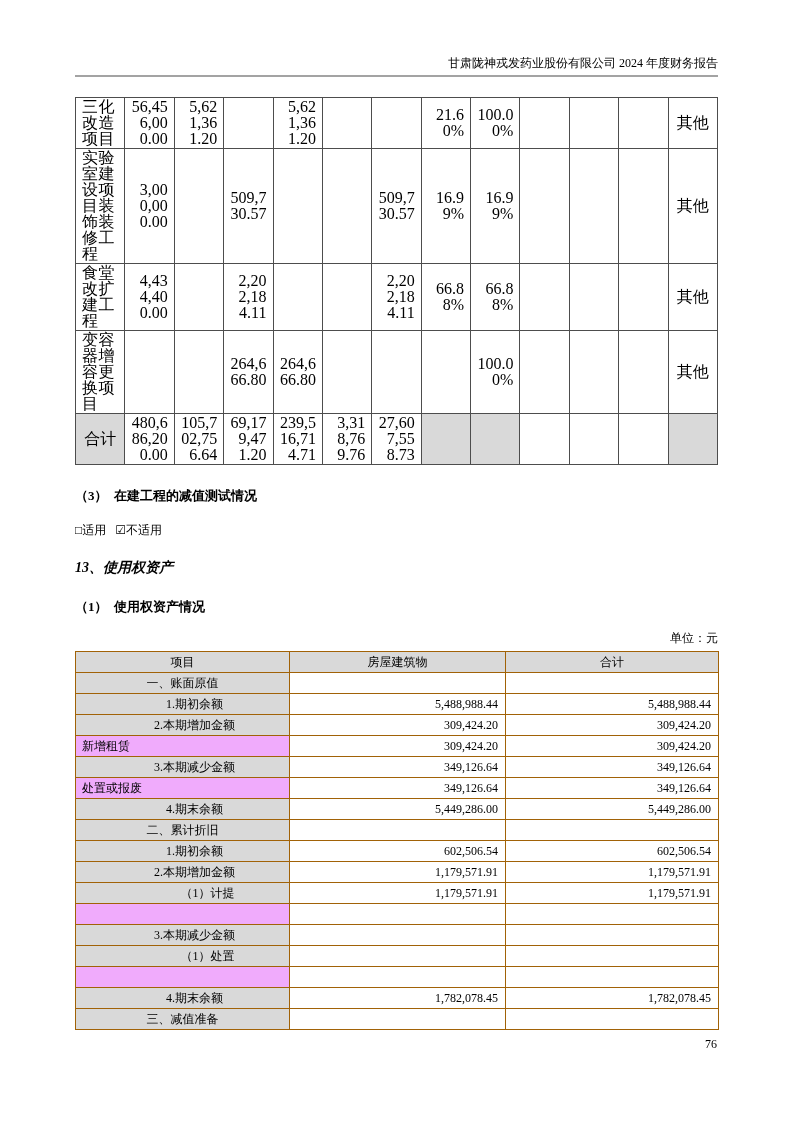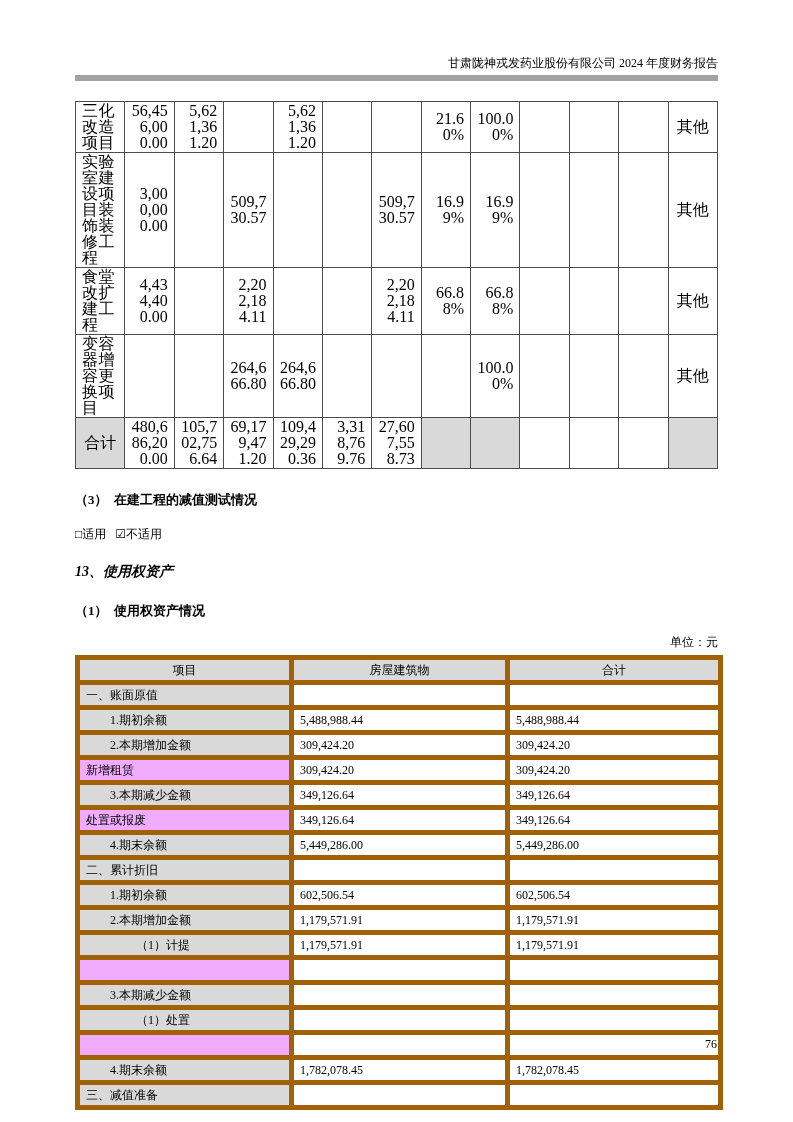--- a/index.html
+++ b/index.html
@@ -11,21 +11,21 @@
     background:#ffffff;
     color:#000;
     font-family:"Liberation Serif","DejaVu Serif",serif;
   }
   
   .doc-header{
     text-align:right;
     font-size:12px;
     line-height:16px;
     padding-bottom:4px;
-    border-bottom:6px solid #a3a3a3;
+    border-bottom:2px solid #a3a3a3;
     white-space:pre;
   }
   
   table{border-collapse:collapse;table-layout:fixed;}
   .t1{
     width:643px;
     margin-top:20px;
     font-size:16px;
     line-height:16px;
   }
@@ -79,37 +79,37 @@
     text-align:right;
     font-size:12px;
     line-height:16px;
   }
   
   .t2{
     width:643px;
     font-size:12px;
   }
   .t2 th,.t2 td{
-    border:5px solid #a16207;
+    border:1px solid #a16207;
     height:20px;
     padding:0 6px;
     vertical-align:middle;
     overflow:hidden;
     white-space:nowrap;
   }
   .t2 th{
     background:#d9d9d9;
     font-weight:normal;
     text-align:center;
   }
-  .t2 .lbl{background:#d9d9d9;text-align:left;}
+  .t2 .lbl{background:#d9d9d9;text-align:center;}
   .t2 .plain{background:#f0abfc;text-align:left;}
   .t2 .ind1{padding-left:30px;}
   .t2 .ind2{padding-left:56px;}
-  .t2 .val{text-align:left;padding-right:16px;}
+  .t2 .val{text-align:right;padding-right:7px;}
   
   .pageno{
     position:absolute;
     top:1037px;
     right:76px;
     font-size:12px;
     line-height:14px;
   }
 </style>
 </head>
@@ -179,21 +179,21 @@
         <td></td>
         <td></td>
         <td></td>
         <td class="ctr">其他</td>
       </tr>
       <tr class="r5">
         <td class="ctr gy">合计</td>
         <td class="num">480,686,200.00</td>
         <td class="num">105,702,756.64</td>
         <td class="num">69,179,471.20</td>
-        <td class="num">109,429,290.36</td>
+        <td class="num">239,516,714.71</td>
         <td class="num">3,318,769.76</td>
         <td class="num">27,607,558.73</td>
         <td class="gy"></td>
         <td class="gy"></td>
         <td></td>
         <td></td>
         <td></td>
         <td class="gy"></td>
       </tr>
     </tbody>

